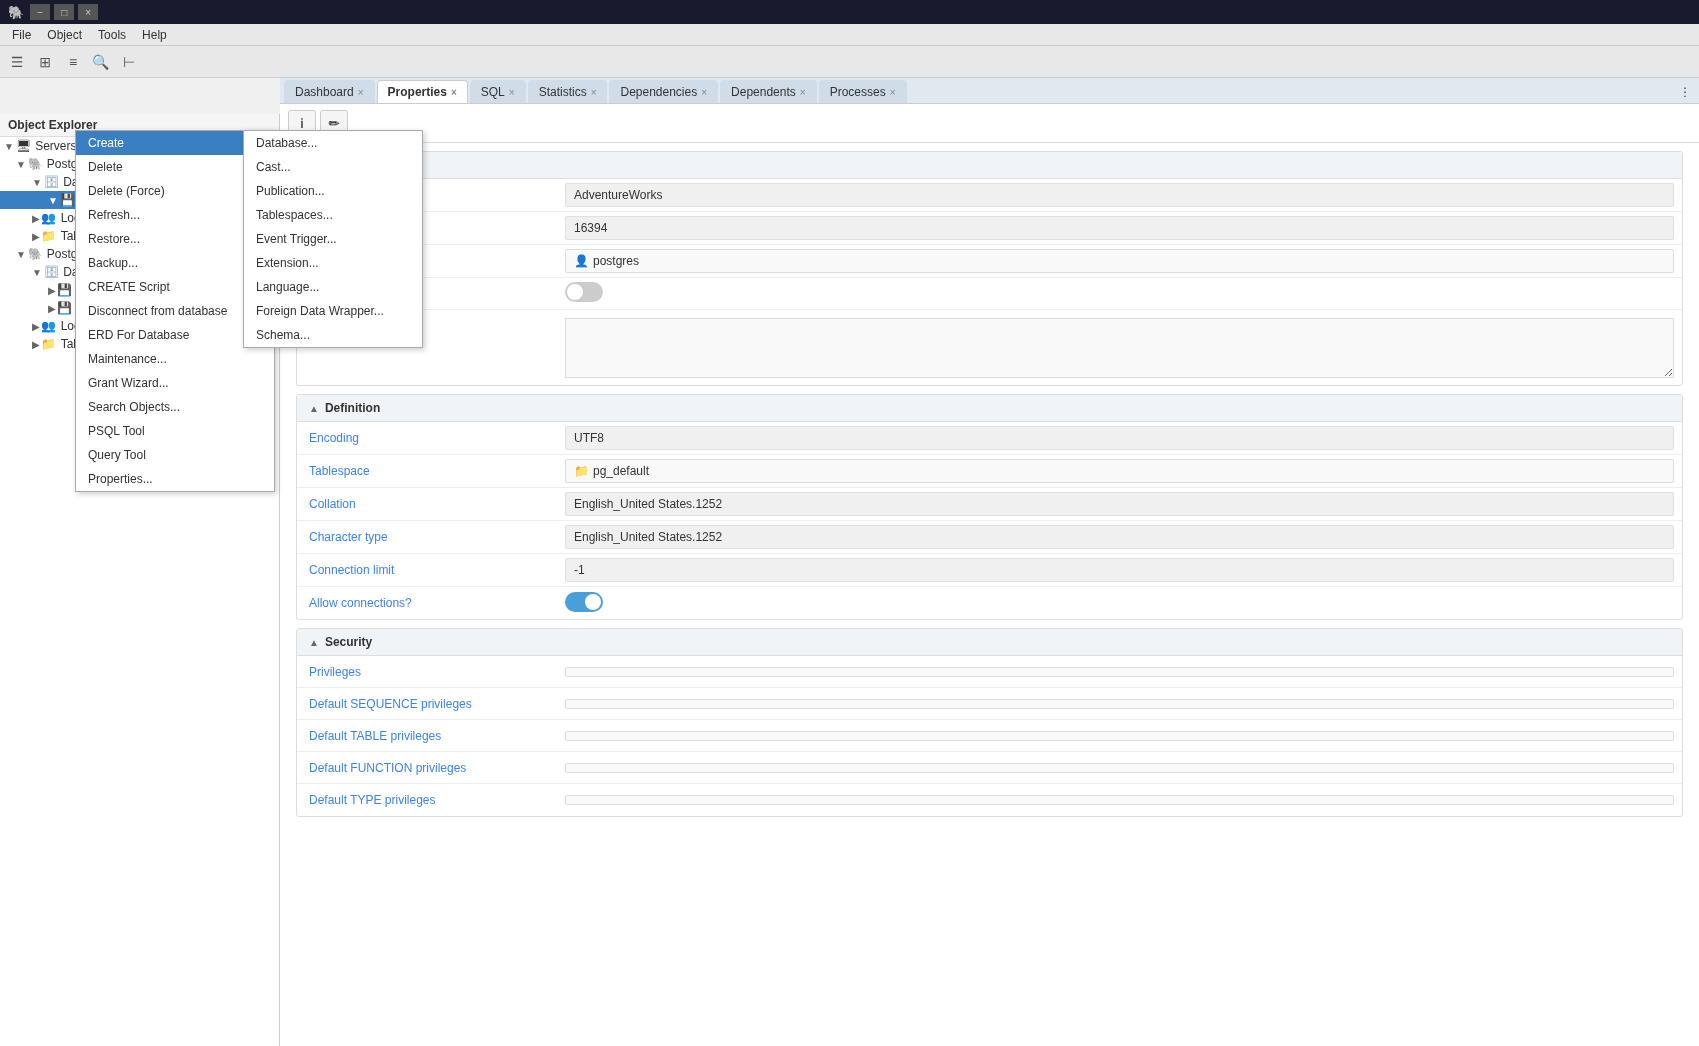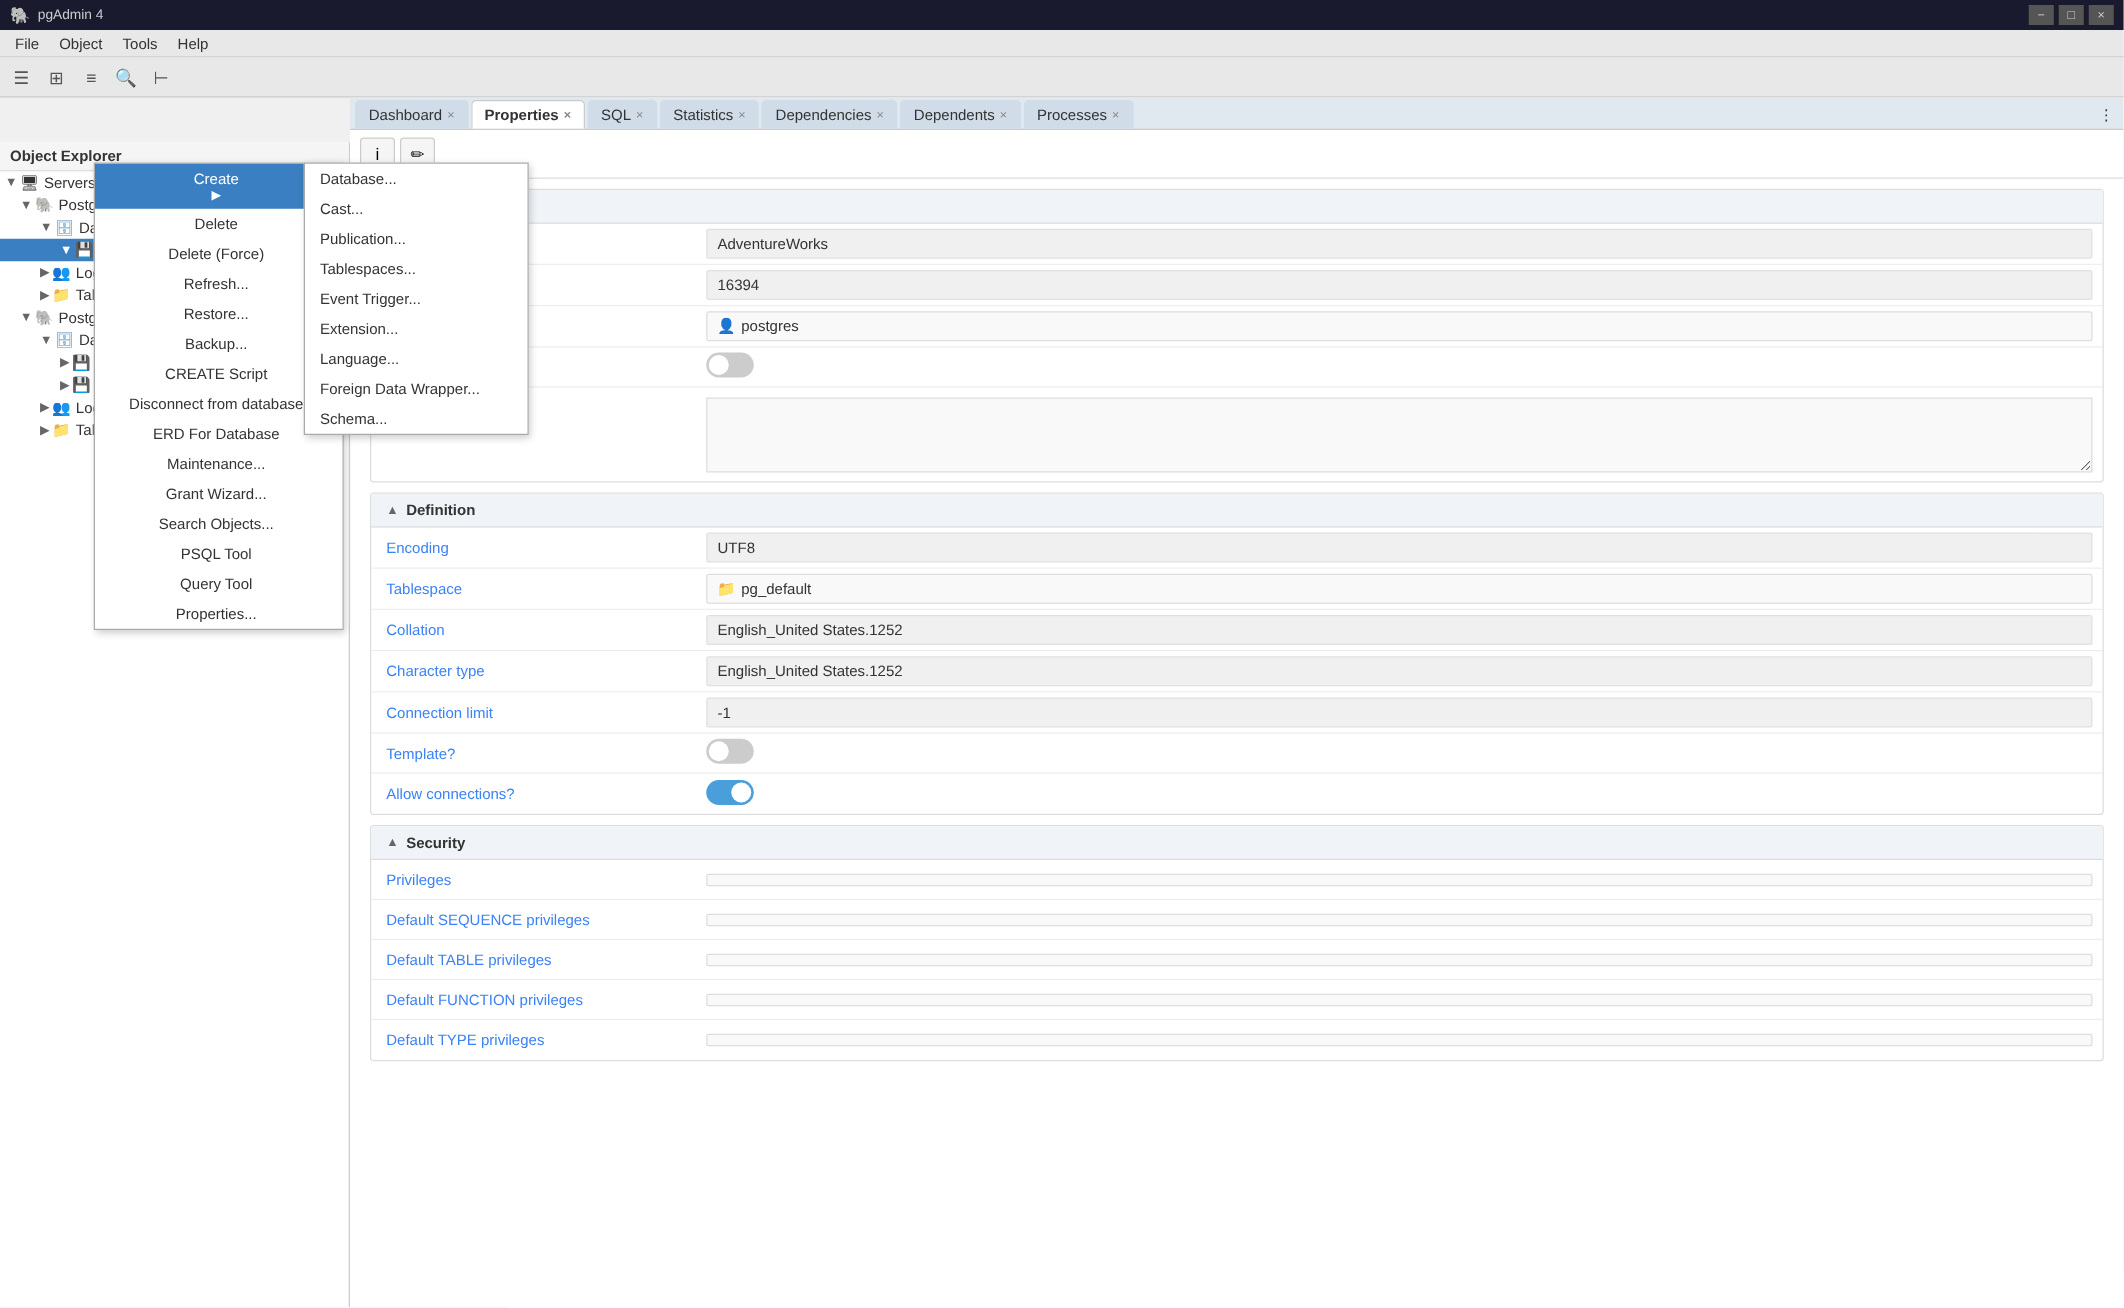--- a/index.html
+++ b/index.html
@@ -35,21 +35,21 @@
     .tree-item { display: flex; align-items: center; padding: 2px 4px; cursor: pointer; white-space: nowrap; }
     .tree-item.highlighted { background: #3a7fc1; color: white; }
     .indent-1 { padding-left: 16px; }
     .indent-2 { padding-left: 32px; }
     .indent-3 { padding-left: 48px; }
     .tree-icon { margin-right: 4px; font-size: 12px; }
     .chevron { font-size: 10px; margin-right: 2px; color: #666; }
 
     
     .context-menu { position: absolute; left: 75px; top: 130px; background: white; border: 1px solid #aaa; box-shadow: 2px 2px 6px rgba(0,0,0,0.2); z-index: 100; min-width: 200px; }
-    .ctx-item { padding: 5px 16px 5px 12px; cursor: pointer; display: flex; align-items: center; justify-content: space-between; white-space: nowrap; font-size: 12px; flex-direction: column; }
+    .ctx-item { padding: 5px 16px 5px 12px; cursor: pointer; display: flex; align-items: center; justify-content: space-between; white-space: nowrap; font-size: 12px; }
     .ctx-item.active { background: #3a7fc1; color: white; }
     .ctx-item .arrow { font-size: 10px; }
 
     
     .submenu { position: absolute; left: 243px; top: 130px; background: white; border: 1px solid #aaa; box-shadow: 2px 2px 6px rgba(0,0,0,0.2); z-index: 101; min-width: 180px; }
     .sub-item { padding: 5px 16px 5px 12px; cursor: pointer; font-size: 12px; }
 
     
     .tab-bar { background: #e0e8f0; border-bottom: 1px solid #ccc; display: flex; align-items: flex-end; padding: 0 4px; overflow: hidden; }
     .tab { display: flex; align-items: center; padding: 4px 10px; border: 1px solid transparent; border-bottom: none; cursor: pointer; font-size: 12px; margin-right: 2px; margin-top: 2px; border-radius: 4px 4px 0 0; background: #d0dce8; gap: 4px; }
@@ -95,21 +95,20 @@
     .comment-box { width: 100%; height: 60px; border: 1px solid #ddd; background: #f9f9f9; font-size: 12px; resize: vertical; padding: 4px; }
 
     
     .security-input { width: 100%; padding: 4px 8px; border: 1px solid #ddd; background: #f9f9f9; font-size: 12px; border-radius: 2px; }
   </style>
 </head>
 <body>
 
 <div class="titlebar">
   <span class="titlebar-icon">🐘</span>
-  <span class="titlebar-title">pgAdmin 4</span>
   <div class="titlebar-controls">
     <button class="titlebar-btn">−</button>
     <button class="titlebar-btn">□</button>
     <button class="titlebar-btn">×</button>
   </div>
 </div>
 
 <div class="menubar">
   <span class="menu-item">File</span>
   <span class="menu-item">Object</span>
@@ -395,28 +394,20 @@
             </div>
           </div>
 
           <div class="form-row">
             <div class="form-label">Connection limit</div>
             <div class="form-value">
               <div class="form-input readonly">-1</div>
             </div>
           </div>
 
-          <div class="form-row">
-            <div class="form-label">Template?</div>
-            <div class="form-value">
-              <div class="toggle">
-                <div class="toggle-knob"></div>
-              </div>
-            </div>
-          </div>
 
           <div class="form-row">
             <div class="form-label">Allow connections?</div>
             <div class="form-value">
               <div class="toggle on">
                 <div class="toggle-knob"></div>
               </div>
             </div>
           </div>
         </div>

